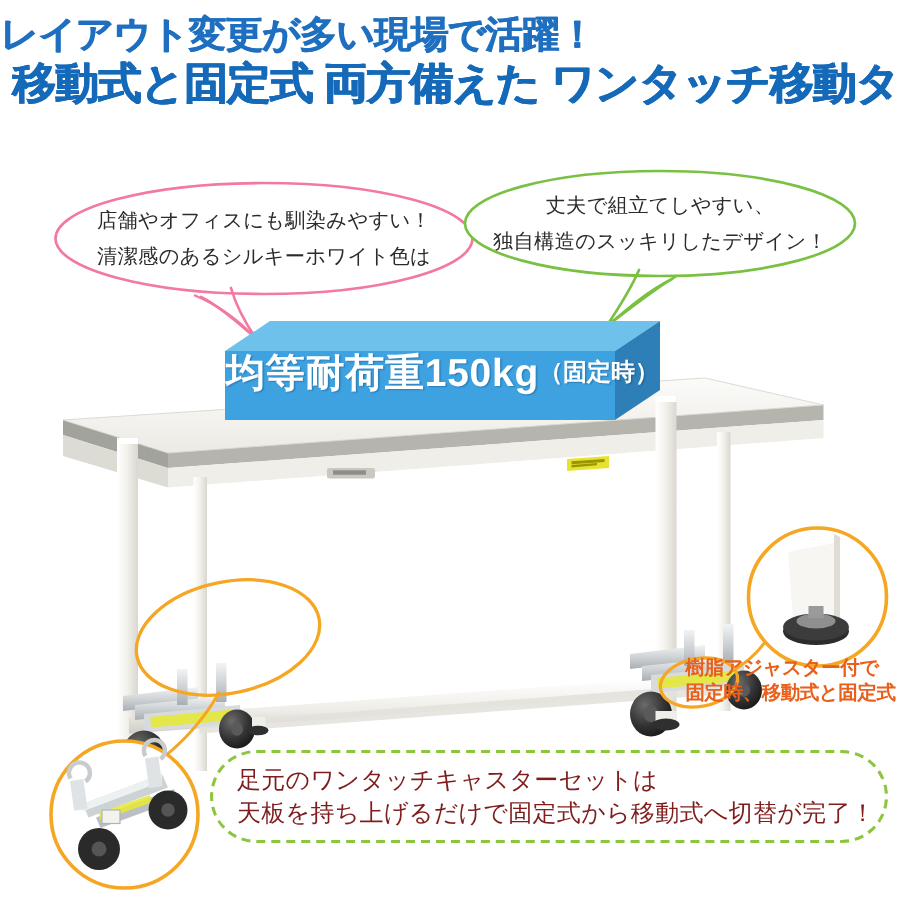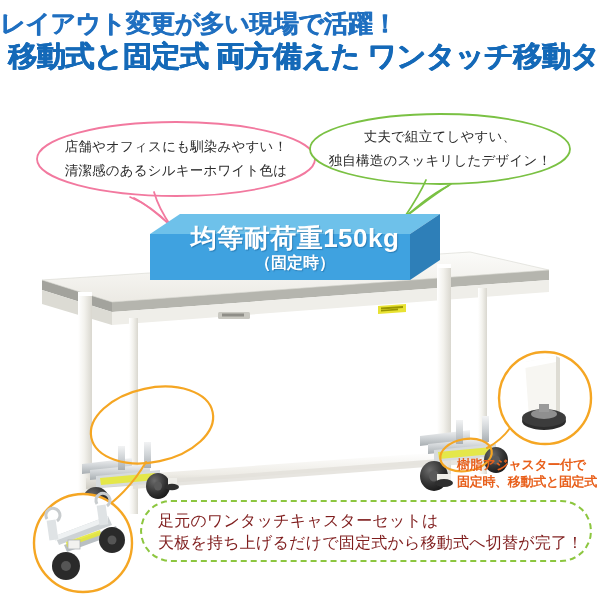--- a/index.html
+++ b/index.html
@@ -40,30 +40,30 @@
   .bubble .txt span{display:block;}
 
   #bubble-pink{left:34px;top:120px;width:284px;height:78px;}
   #bubble-pink .txt{padding-bottom:2px;}
   #bubble-green{left:308px;top:112px;width:264px;height:74px;}
 
   
   #loadbox{left:150px;top:212px;width:290px;height:72px;}
   #loadbox .lbtext{
     position:absolute;left:0;top:0;width:100%;height:100%;
-    display:flex;flex-direction:column;justify-content:center;align-items:center;
+    display:flex;flex-direction:row;justify-content:center;align-items:center;
     color:#ffffff;pointer-events:none;
   }
   .lb-main{font-size:26px;font-weight:bold;letter-spacing:0.5px;line-height:28px;
            text-shadow:1px 1px 1px rgba(0,60,110,.35);}
   .lb-sub{font-size:16px;font-weight:bold;letter-spacing:0px;line-height:20px;margin-top:1px;
           text-shadow:1px 1px 1px rgba(0,60,110,.35);}
 
   
-  #adjuster-caption{left:457px;top:456px;width:143px;}
+  #adjuster-caption{left:457px;top:436px;width:143px;}
   #adjuster-caption .line{
     font-size:13px;font-weight:bold;color:#e8601c;line-height:17px;
     white-space:nowrap;letter-spacing:-0.3px;
   }
 
   
   #bottom-panel{
     left:140px;top:500px;width:452px;height:62px;
     border:2px dashed #8cc63f;border-radius:32px;box-sizing:border-box;
   }

